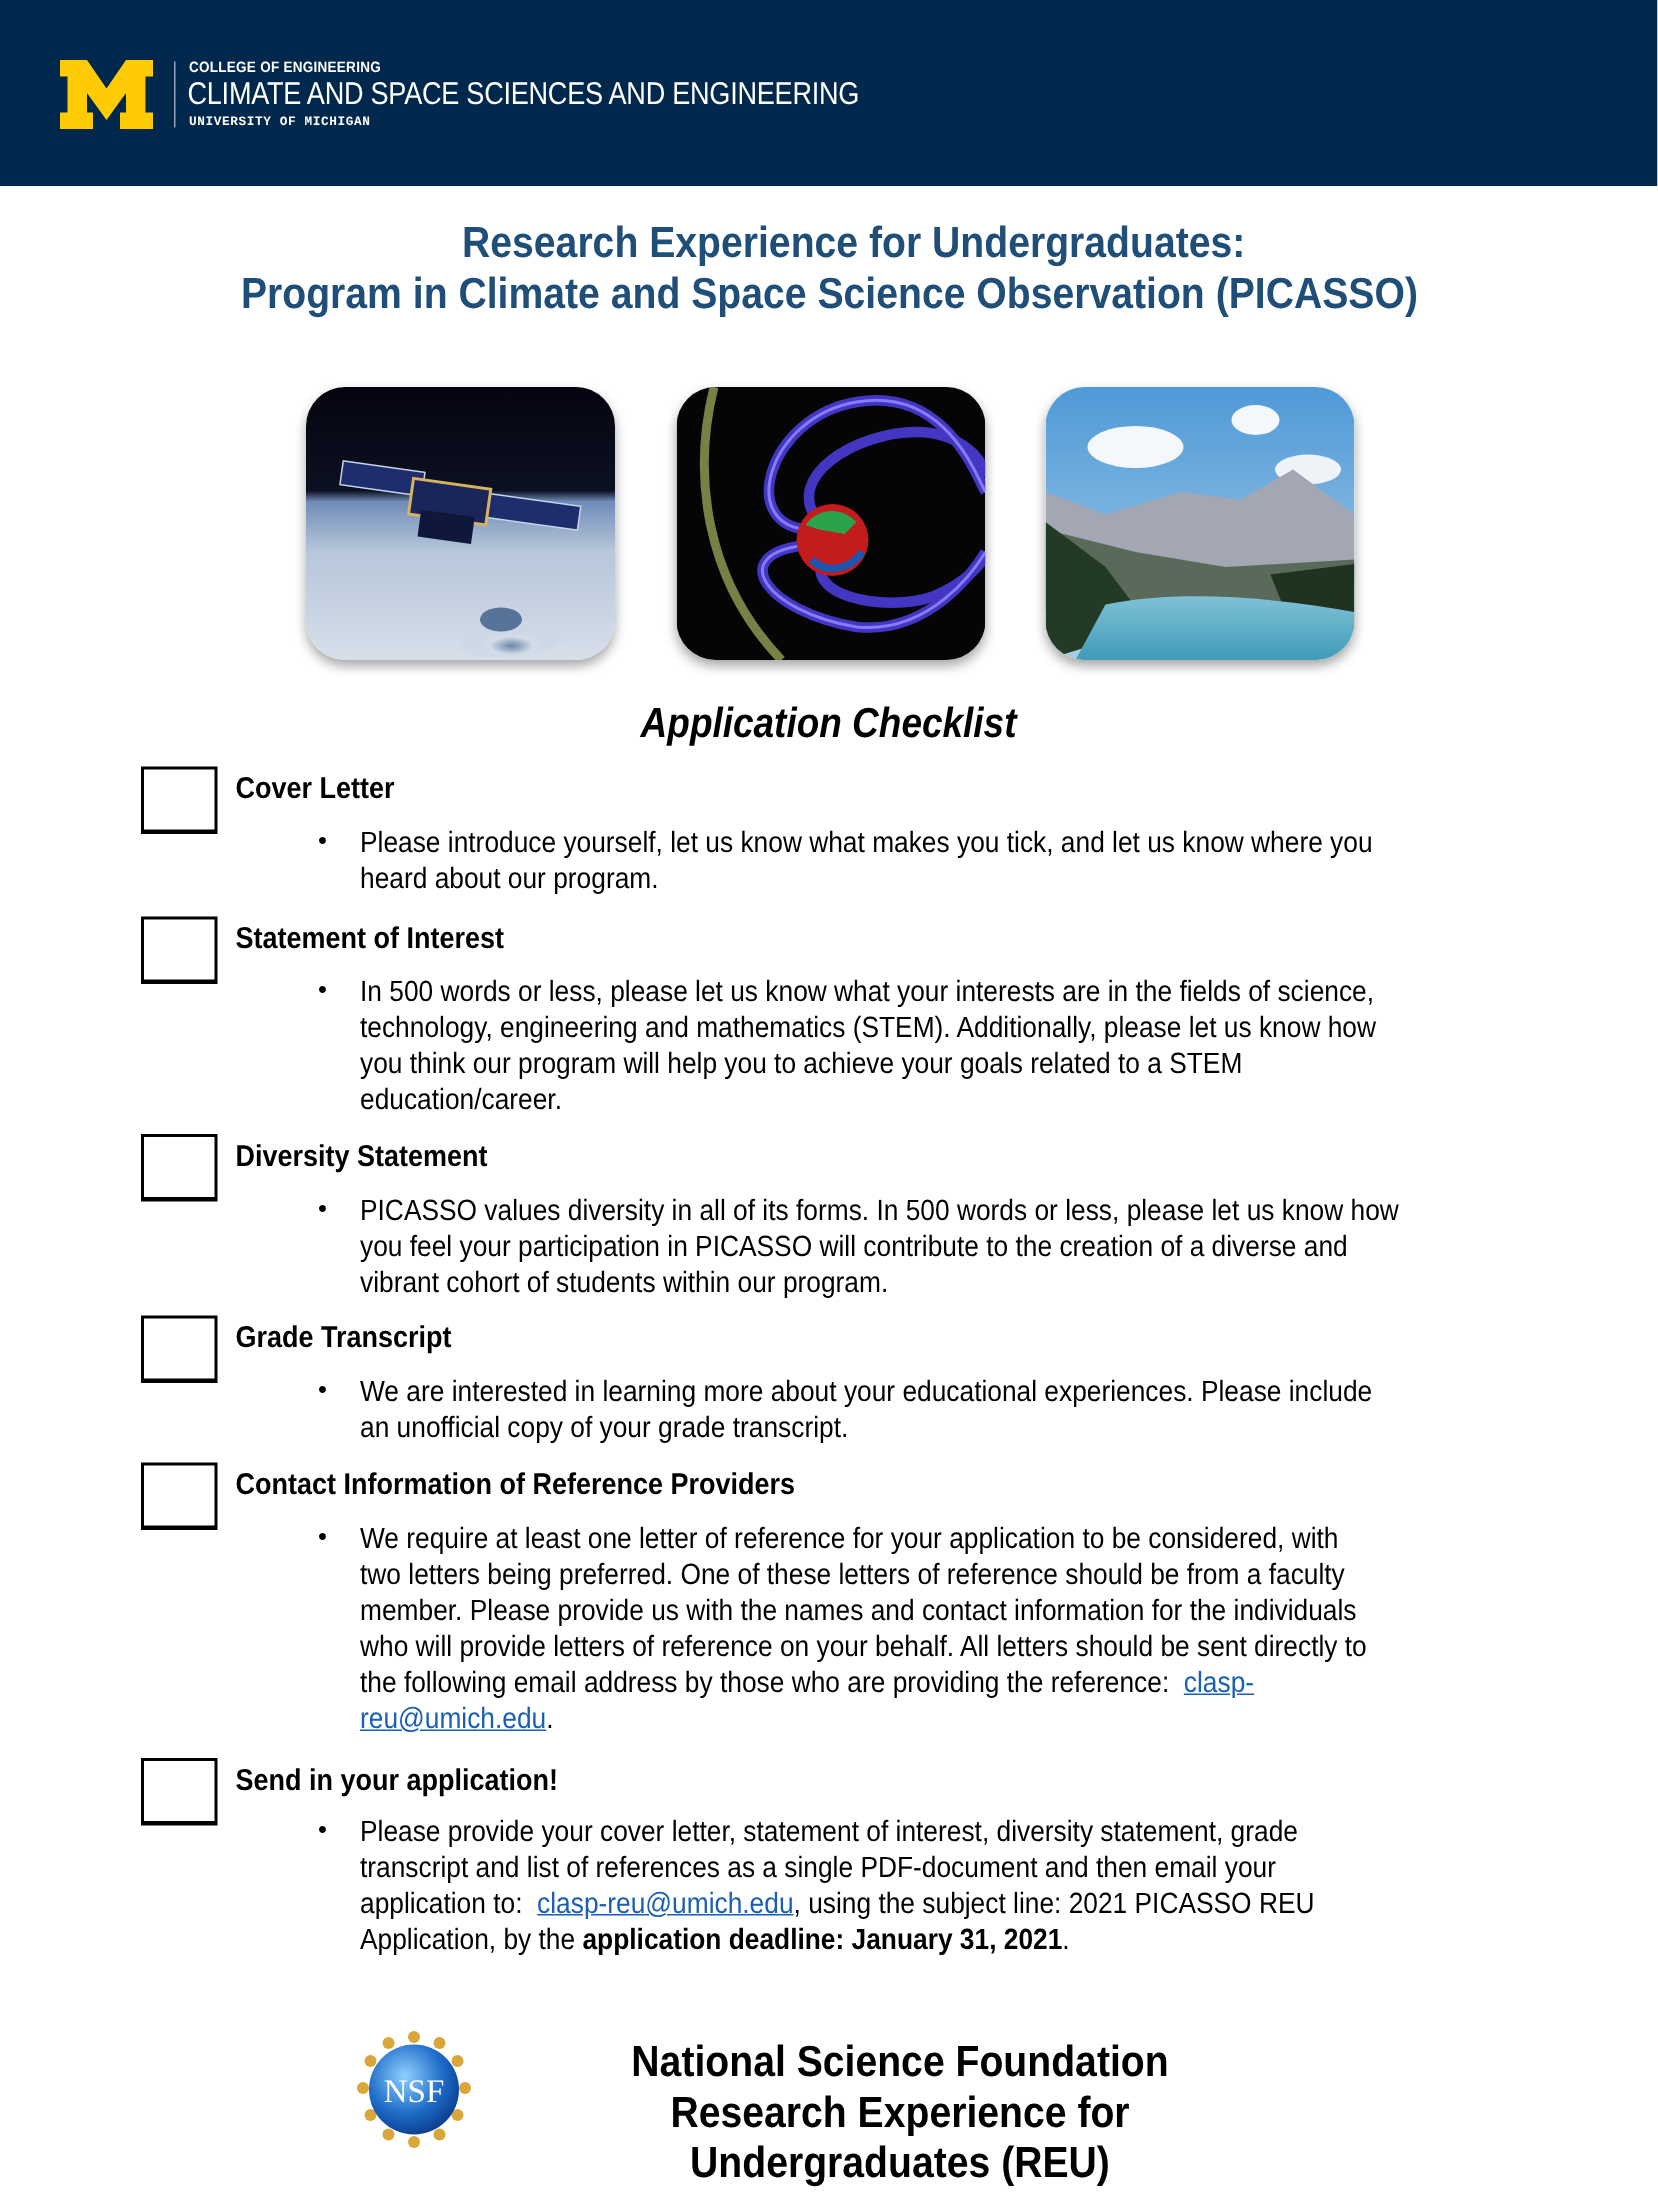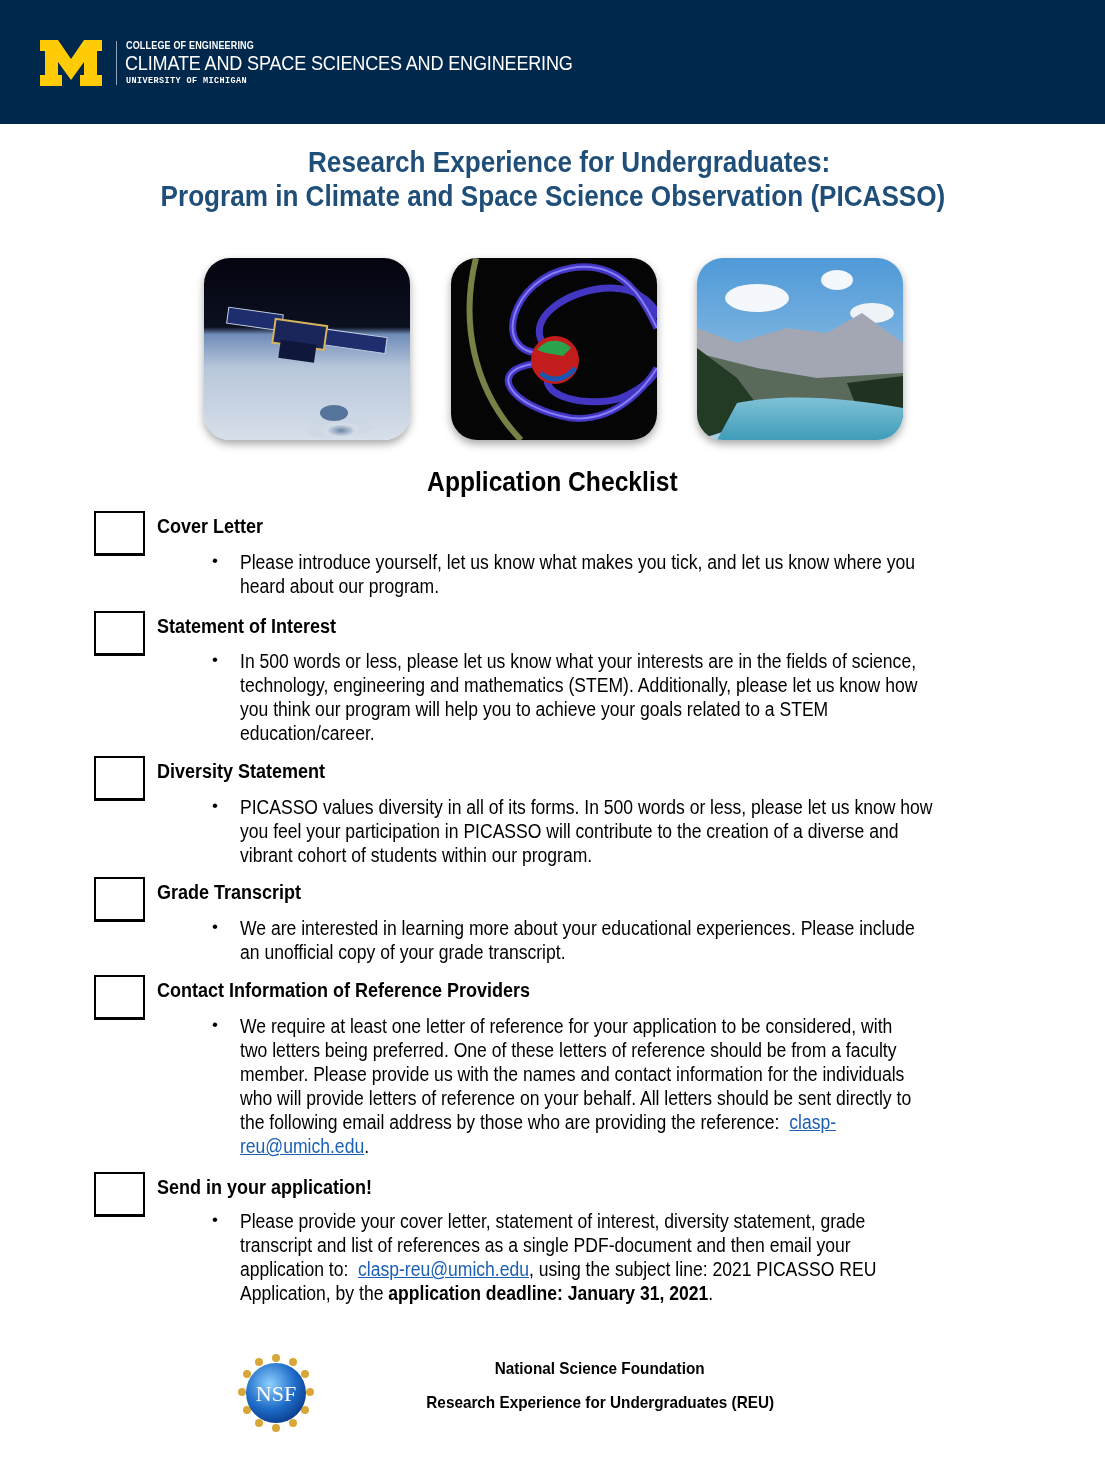--- a/index.html
+++ b/index.html
@@ -24,33 +24,33 @@
 
     .photo {
       position: absolute; top: 258px; width: 206px; height: 182px; border-radius: 26px; overflow: hidden;
       box-shadow: 0 4px 8px rgba(0,0,0,0.35);
     }
     .photo svg { width: 100%; height: 100%; display: block; }
     .photo.p1 { left: 204px; }
     .photo.p2 { left: 451px; }
     .photo.p3 { left: 697px; }
 
-    .checklist-title { position: absolute; top: 466px; left: 0; width: 1105px; text-align: center; font-size: 28px; font-weight: bold; color: #000; }
+    .checklist-title { position: absolute; top: 466px; left: 0; width: 1105px; text-align: center; font-size: 28px; font-weight: bold; color: #000; font-style: italic; }
     .checklist-title span { display: inline-block; transform: scaleX(0.88); }
 
     .item { position: absolute; left: 0; width: 1105px; }
     .checkbox { position: absolute; left: 94px; top: 0; width: 51px; height: 45px; border: 2px solid #000; border-bottom-width: 3px; background: #fff; cursor: pointer; }
     .item-title { position: absolute; left: 157px; top: 4px; font-size: 20px; font-weight: bold; white-space: nowrap; transform: scaleX(0.9); transform-origin: left; }
     .bullet { position: absolute; left: 212px; font-size: 17px; }
     .desc { position: absolute; left: 240px; width: 860px; font-size: 19.5px; line-height: 24px; transform: scaleX(0.9); transform-origin: left; }
     .desc a { color: #1a5fb4; text-decoration: underline; }
     .desc b { font-weight: bold; }
 
     .nsf-logo { position: absolute; left: 236px; top: 1352px; width: 80px; height: 82px; }
-    .footer-line { position: absolute; left: 320px; width: 560px; text-align: center; font-size: 17px; font-weight: bold; }
+    .footer-line { position: absolute; left: 320px; width: 560px; text-align: center; font-size: 29px; font-weight: bold; }
     .footer-line span { display: inline-block; transform: scaleX(0.9); }
     .footer-line.f1 { top: 1359px; }
     .footer-line.f2 { top: 1393px; }
   </style>
 </head>
 <body>
 
 <div class="header">
   <svg class="m-logo" viewBox="0 0 62 46">
     <path fill="#ffcb05" d="M0,0 H18 L31,19 L44,0 H62 V11 H57 V35 H62 V46 H40 V35 H44 V22 L31,40 L18,22 V35 H22 V46 H0 V35 H5 V11 H0 Z"></path>

